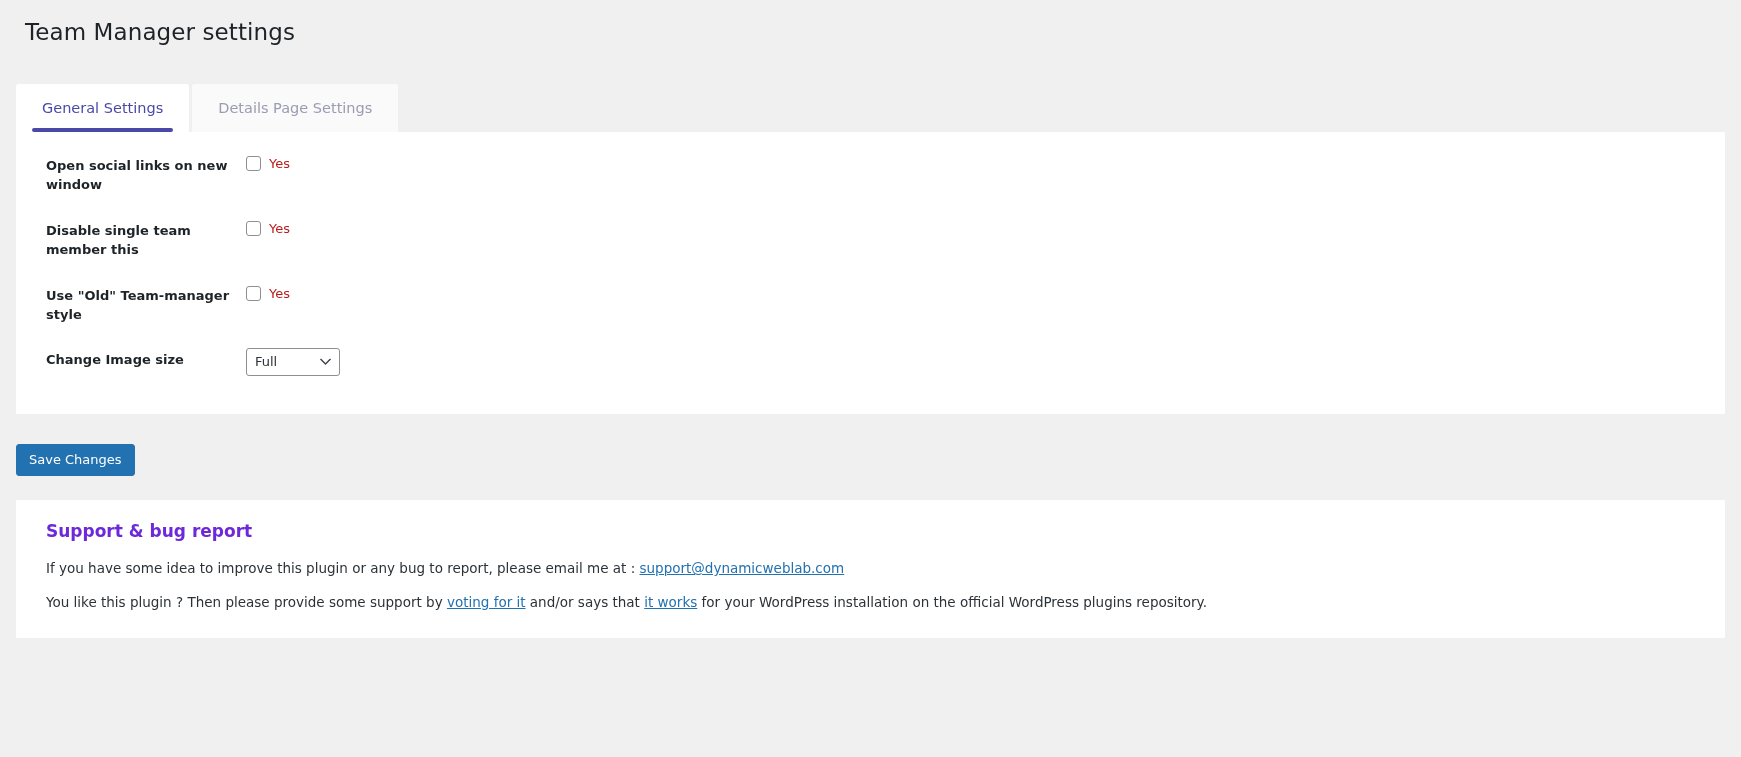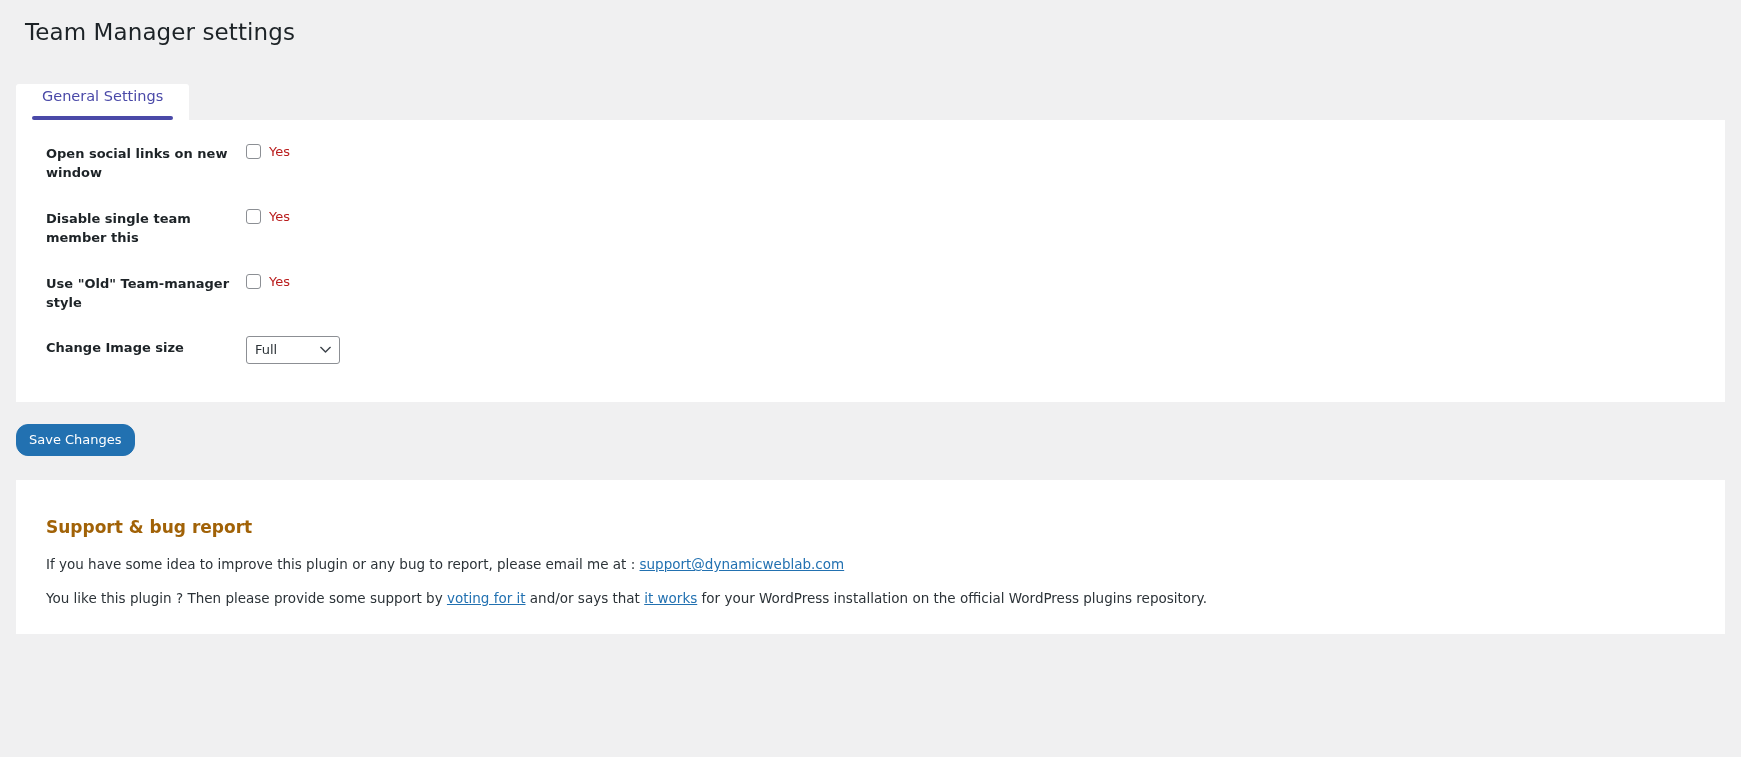--- a/index.html
+++ b/index.html
@@ -35,21 +35,21 @@
     display: flex;
     align-items: flex-end;
     padding-left: 16px;
     margin-top: 32px;
     position: relative;
     z-index: 2;
   }
   .tab {
     background: #fafafa;
     border: none;
-    padding: 4px 26px 15px 26px;
+    padding: 16px 26px 15px 26px;
     font-size: 14.5px;
     color: #9b9bb3;
     cursor: pointer;
     position: relative;
     border-radius: 3px 3px 0 0;
     margin-right: 3px;
     font-family: inherit;
     line-height: 1.2;
     white-space: nowrap;
   }
@@ -182,38 +182,39 @@
     padding: 22px 0 0 16px;
   }
   .btn-primary {
     background: #2271b1;
     border: 1px solid #2271b1;
     color: #fff;
     font-family: inherit;
     font-size: 13px;
     line-height: 1;
     padding: 8px 12px 9px 12px;
-    border-radius: 12px;
-    cursor: pointer;
+    border-radius: 3px;
+    cursor: pointer;
+    margin-top: 8px;
   }
 
   
   .support {
     background: #fff;
     width: 1709px;
     margin-left: 16px;
     margin-top: 24px;
     box-sizing: border-box;
     padding: 20px 30px 26px 30px;
   }
   .support h2 {
-    margin: 16px 0 16px 0;
+    margin: 0 0 16px 0;
     font-size: 17px;
     font-weight: bold;
-    color: #a16207;
+    color: #6d28d9;
     line-height: 1.3;
   }
   .support p {
     margin: 0 0 13px 0;
     font-size: 13.5px;
     color: #2c3338;
     line-height: 1.5;
   }
   .support p:last-child { margin-bottom: 0; }
   .support a {
@@ -223,20 +224,23 @@
 </head>
 <body>
 
 <div class="wrap">
 
   <h1 class="page-title">Team Manager settings</h1>
 
   <div class="tabs">
     <button class="tab active">
       <span>General Settings</span>
+    </button>
+    <button class="tab">
+      <span>Details Page Settings</span>
     </button>
   </div>
 
   <div class="panel">
 
 
     <div class="form-row">
       <div class="form-label">Open social links on new window</div>
       <div class="form-field">
         <div class="checkbox-wrap">

